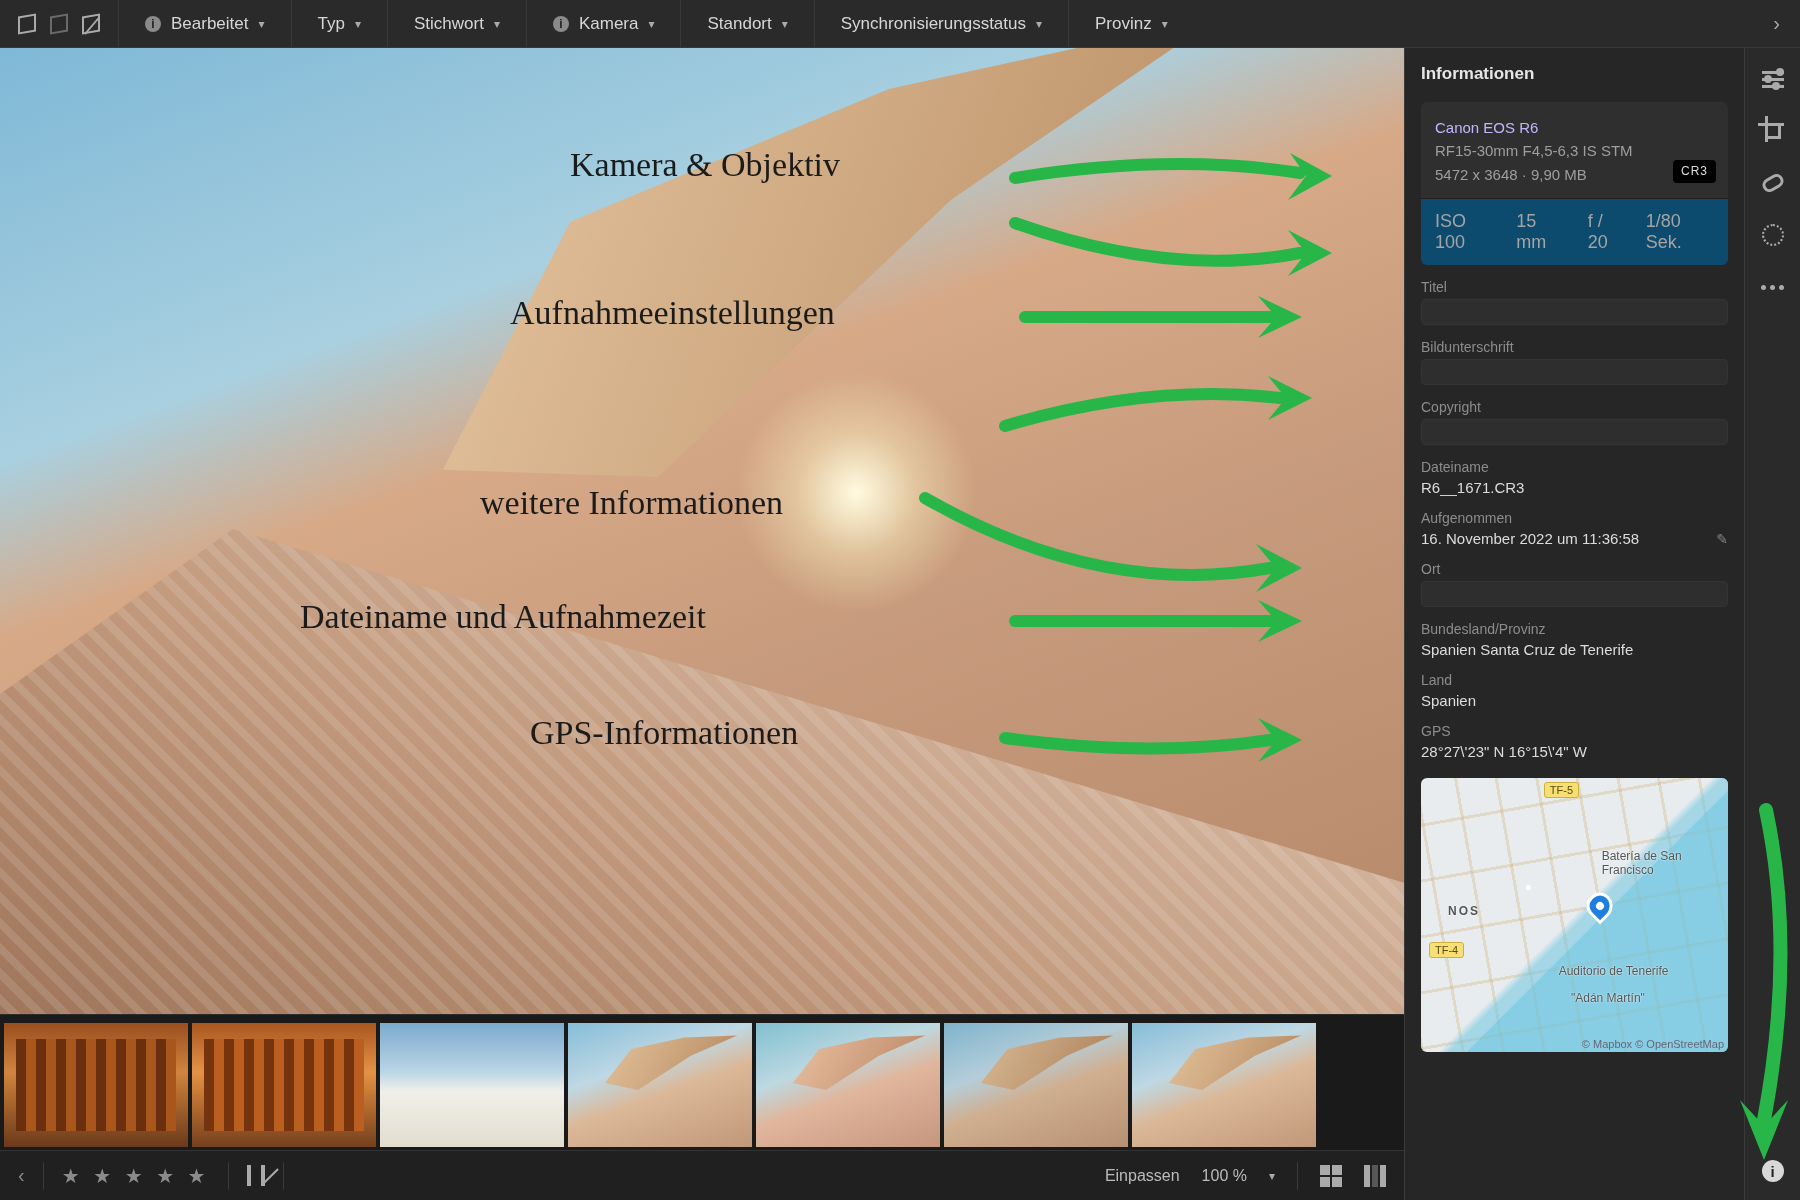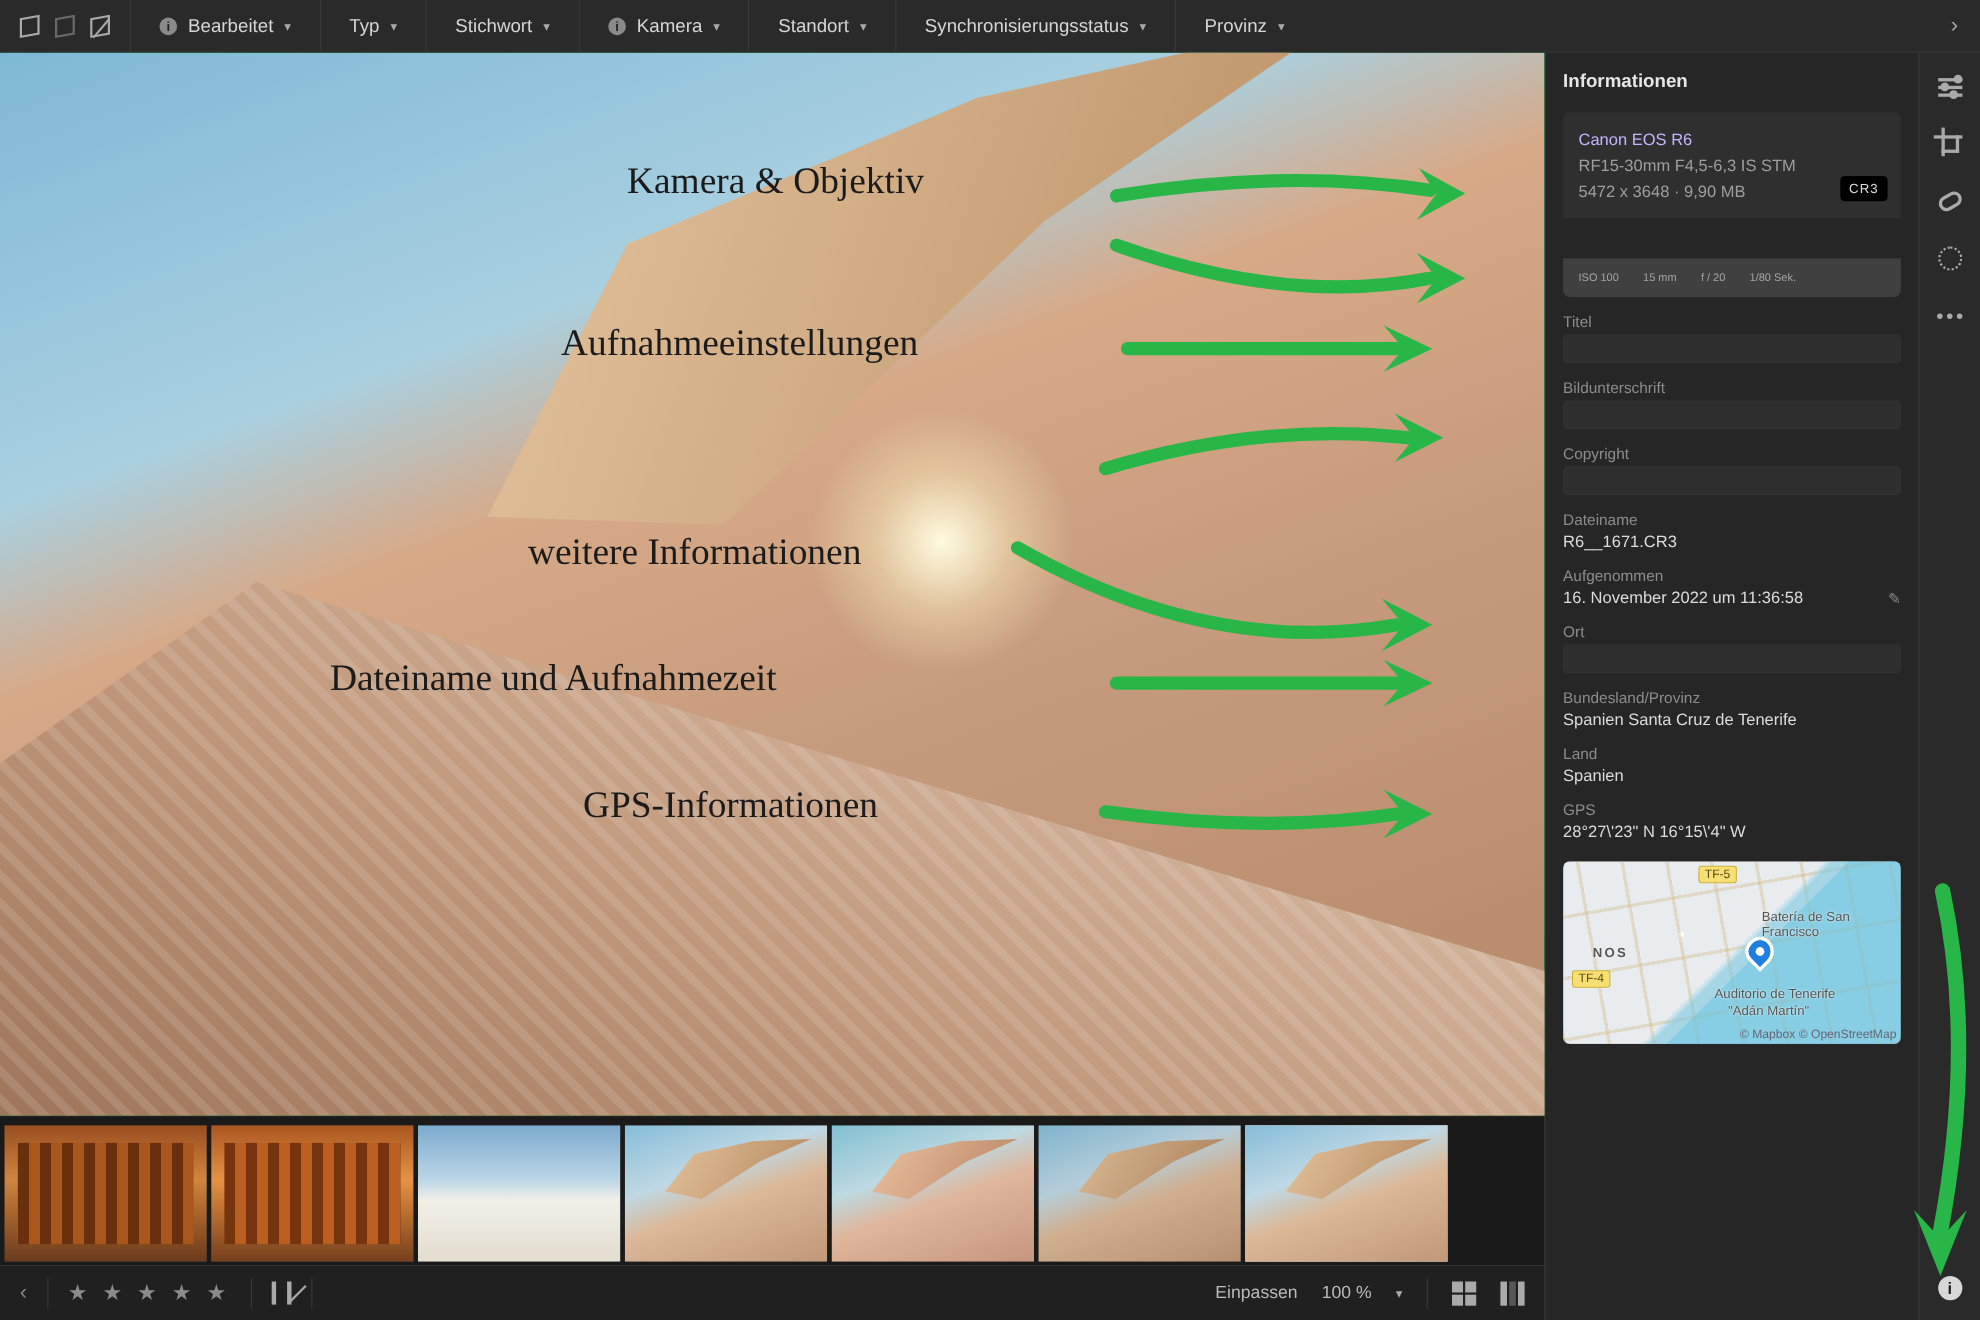--- a/index.html
+++ b/index.html
@@ -46,21 +46,21 @@
 
   .center-col {
     flex: 1 1 auto;
     display:flex;
     flex-direction:column;
     background:#181818;
     min-width:0;
   }
 
   
-  .photo-area { flex:1 1 auto; position:relative; overflow:hidden; background:#22c55e; }
+  .photo-area { flex:1 1 auto; position:relative; overflow:hidden; background:#fef9c3; }
   .photo-render {
     position:absolute; inset:0;
     background:
       radial-gradient(circle at 61% 46%, #fffbe0 0%, rgba(255,250,200,0.4) 6%, transparent 12%),
       linear-gradient(160deg, #7fb8d6 0%, #a9d0e0 28%, #d7a987 40%, #c79b7d 60%, #b48868 100%);
   }
   .photo-render::before { 
     content:""; position:absolute;
     left:30%; top:4%; width:60%; height:46%;
     background: linear-gradient(120deg, #e5c5a0, #b5895f);
@@ -151,41 +151,41 @@
     line-height:1.55;
     position:relative;
   }
   .camera-box .model { color:#c4b5fd; }
   .cr3-badge {
     position:absolute; right:12px; top:58px;
     font-size:12px; background:#000000; color:#ddd;
     padding:2px 8px; border-radius:4px; letter-spacing:1px;
   }
   .settings-row {
-    background:#404040;
+    background:#0c4a6e;
     border-top:1px solid #1e1e1e;
     padding:12px 14px;
     border-radius:0 0 6px 6px;
     color:#a4a4a4;
-    display:flex; gap:22px; font-size:10px;margin-top:36px;
+    display:flex; gap:22px; font-size:18px;
   }
 
   .field { margin-top:14px; }
   .field label { display:block; color:#8c8c8c; font-size:14px; margin-bottom:4px; }
   .field .box {
     height:26px; background:#2e2e2e;
     border-radius:4px; border:1px solid #333;
   }
   .field .val { color:#dcdcdc; font-size:15px; }
   .field.inline { display:flex; justify-content:space-between; align-items:flex-end; }
   .pencil { color:#888; font-size:14px; }
 
   .map-box {
     margin-top:18px;
-    height:166px;
+    height:274px;
     background:
       radial-gradient(circle at 35% 40%, #fff 0 2px, transparent 3px),
       linear-gradient(135deg, #e8ecef 0 55%, #9ed7ea 55% 100%);
     border-radius:6px;
     position:relative;
     overflow:hidden;
     font-size:12px; color:#555;
   }
   .map-box::before {
     content:""; position:absolute; inset:0;

